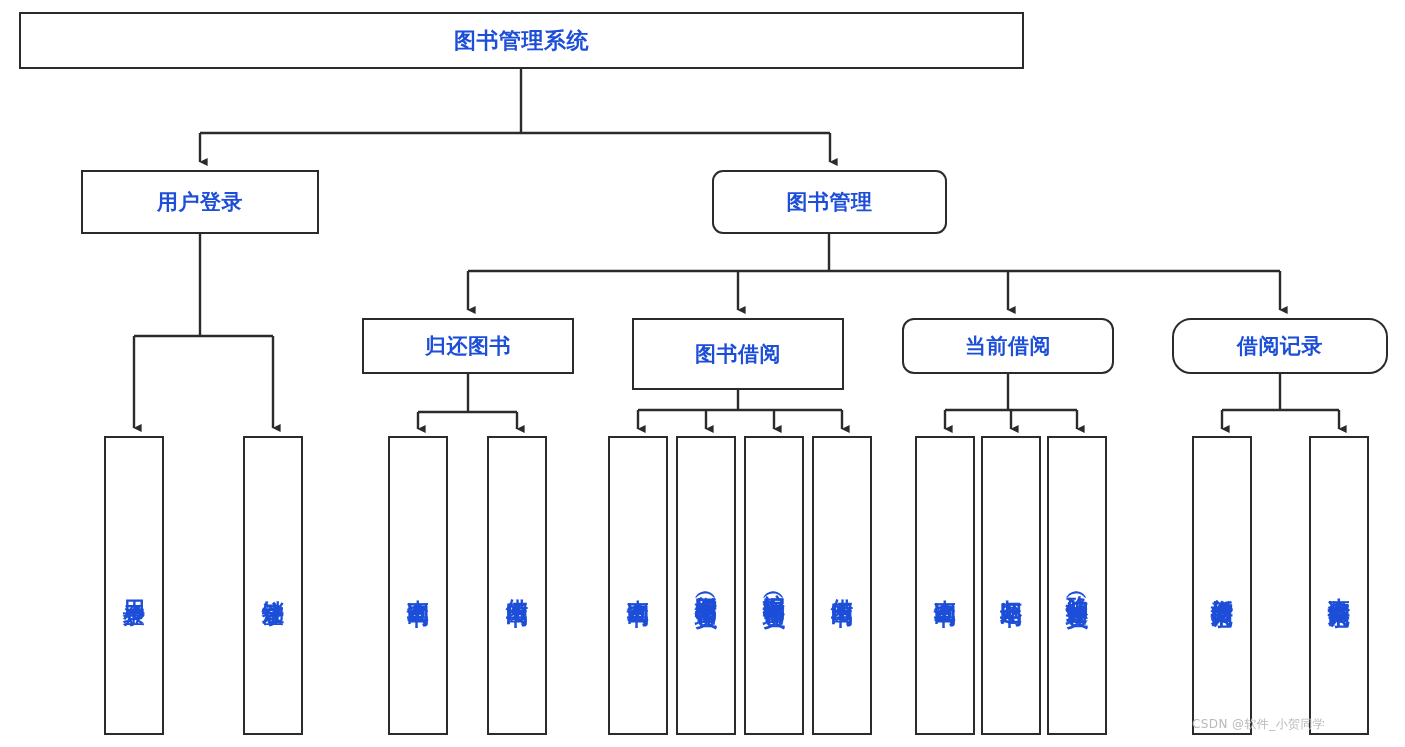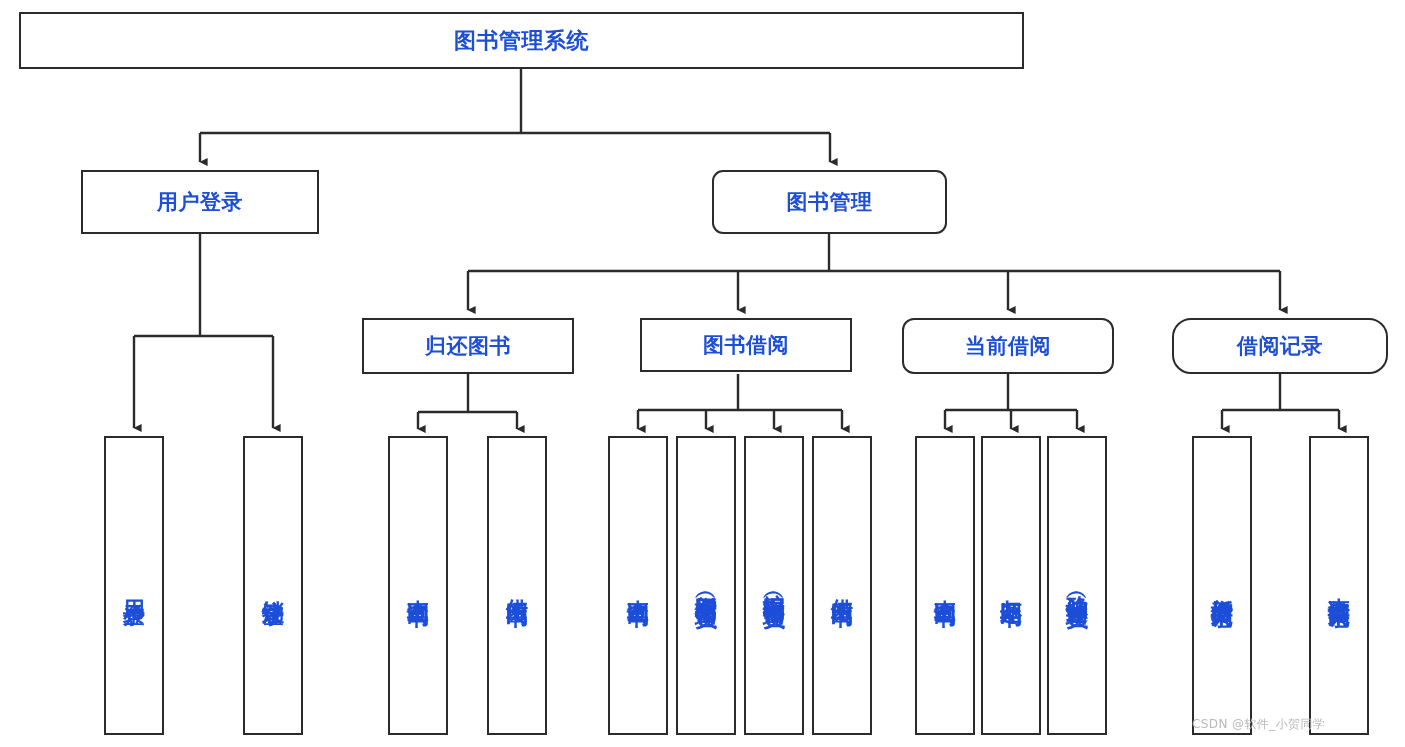--- a/index.html
+++ b/index.html
@@ -133,21 +133,21 @@
   <div class="node horizontal" style="left:81px; top:170px; width:238px; height:64px;">
     <span class="label">用户登录</span>
   </div>
   <div class="node horizontal" style="left:712px; top:170px; width:235px; height:64px;border-radius:11px;">
     <span class="label">图书管理</span>
   </div>
 
   <div class="node horizontal" style="left:362px; top:318px; width:212px; height:56px;">
     <span class="label">归还图书</span>
   </div>
-  <div class="node horizontal" style="left:632px; top:318px; width:212px; height:54px;margin-left:8px;">
+  <div class="node horizontal" style="left:632px; top:318px; width:212px; height:72px;">
     <span class="label">图书借阅</span>
   </div>
   <div class="node horizontal" style="left:902px; top:318px; width:212px; height:56px;border-radius:12px;">
     <span class="label">当前借阅</span>
   </div>
   <div class="node horizontal" style="left:1172px; top:318px; width:216px; height:56px;border-radius:19px;">
     <span class="label">借阅记录</span>
   </div>
 
   <div class="node vertical" style="left:104px; top:436px; width:60px; height:299px;">

